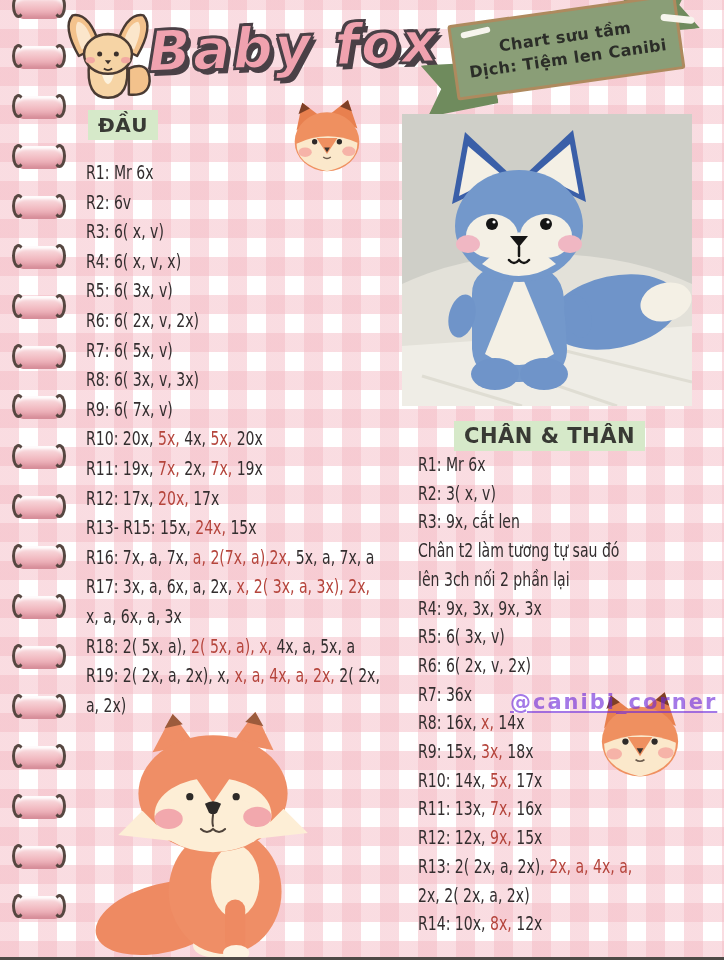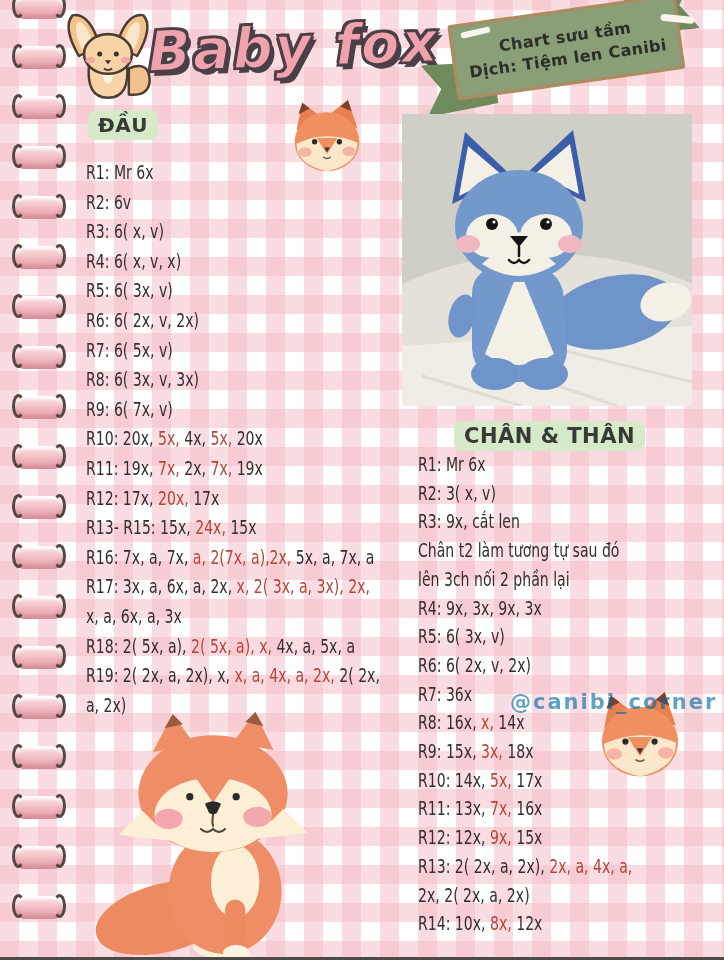--- a/index.html
+++ b/index.html
@@ -36,21 +36,21 @@
           clip-path:polygon(0 8%,100% 0,76% 50%,100% 100%,0 92%);}
   .banner-main{position:absolute;left:28px;top:10px;width:224px;height:70px;
           background:#8a9e77;border:3px solid #ae8a5e;border-radius:3px;
           display:flex;flex-direction:column;justify-content:center;align-items:center;gap:3px;}
   .banner-main .l1,.banner-main .l2{color:#2b2d28;font-weight:bold;font-size:16px;letter-spacing:.4px;white-space:nowrap;}
   .hl{position:absolute;background:#f7f5ee;border-radius:4px;}
   .hl1{left:40px;top:18px;width:30px;height:6px;transform:rotate(-5deg);}
   .hl2{left:240px;top:32px;width:34px;height:7px;transform:rotate(14deg);}
 
   
-  .sec-h{position:absolute;background:#d6e9c9;border-radius:8px;padding:3px 10px;
+  .sec-h{position:absolute;background:#d6e9c9;border-radius:0;padding:3px 10px;
          font-weight:bold;color:#383a34;letter-spacing:.5px;}
   #sec-head{left:88px;top:110px;font-size:20px;}
   #sec-body{left:418px;top:421px;font-size:21px;margin-left:36px;}
 
   
   .rows{position:absolute;color:var(--ink,#332e2f);font-size:19px;
         transform:scaleX(.74);transform-origin:0 0;}
   .rows .row{white-space:nowrap;}
   #head-rows{left:86px;top:158px;line-height:29.6px;}
   #body-rows{left:418px;top:450px;line-height:28.7px;}
@@ -61,21 +61,21 @@
   #photo svg{display:block;}
 
   
   #title-fox{left:58px;top:8px;width:100px;height:96px;}
   #fox-face-1{left:283px;top:98px;width:88px;height:78px;}
   #fox-face-2{left:588px;top:690px;width:104px;height:92px;}
   #big-fox{left:88px;top:708px;width:250px;height:252px;}
 
   #watermark{left:510px;top:690px;font-size:21px;font-weight:bold;letter-spacing:2px;
              color:#e countryside;}
-  #watermark{color:#0369a1;opacity:.62;z-index:5;}
+  #watermark{color:#6d28d9;opacity:.62;z-index:5;text-decoration:underline;}
 
   #page-bottom-edge{left:0;bottom:0;width:724px;height:3px;background:#4e4a46;}
 </style>
 </head>
 <body>
 
 <div id="binding">
     <div class="ring"></div>
     <div class="ring"></div>
     <div class="ring"></div>

